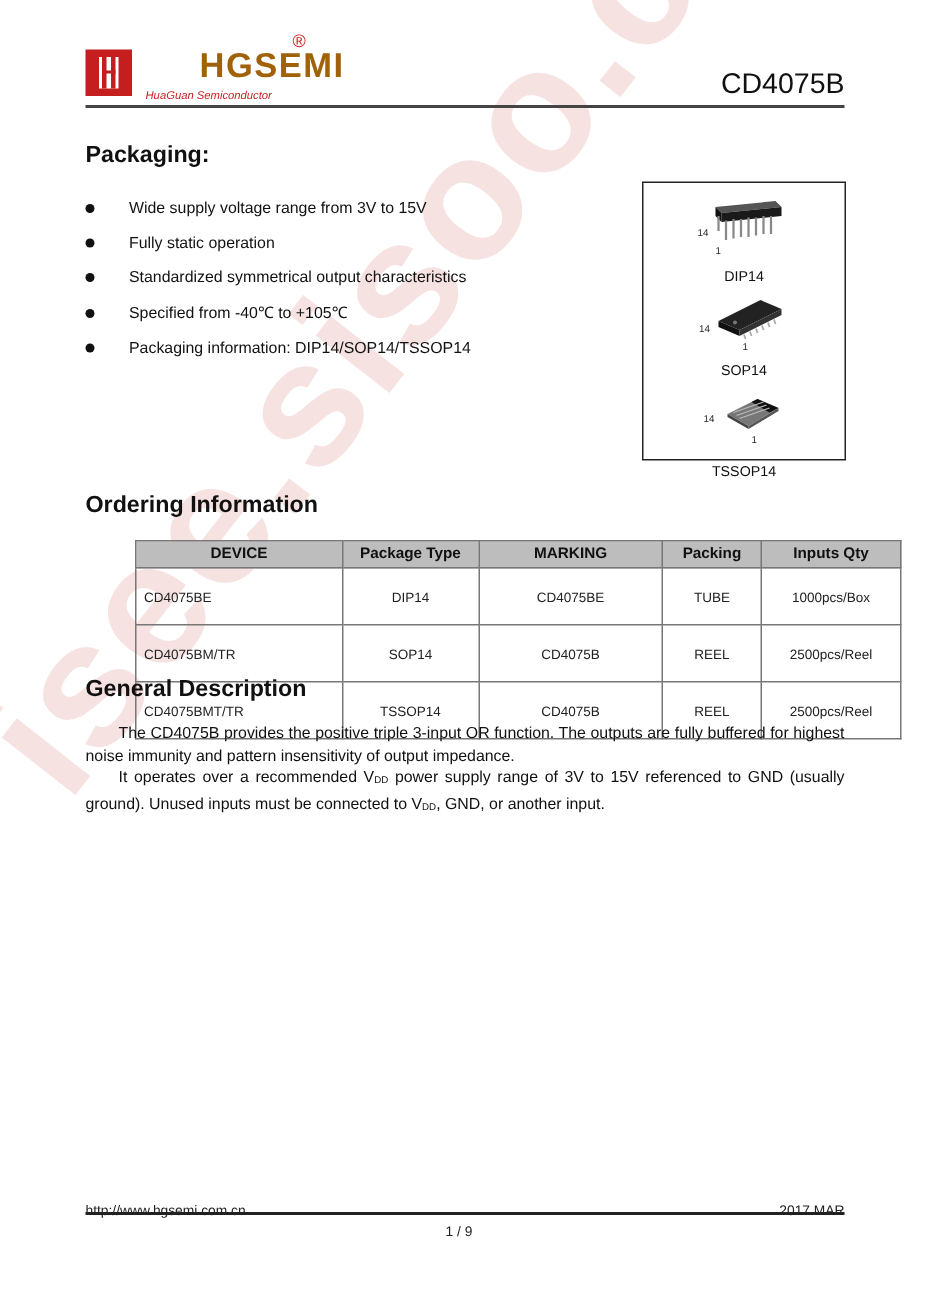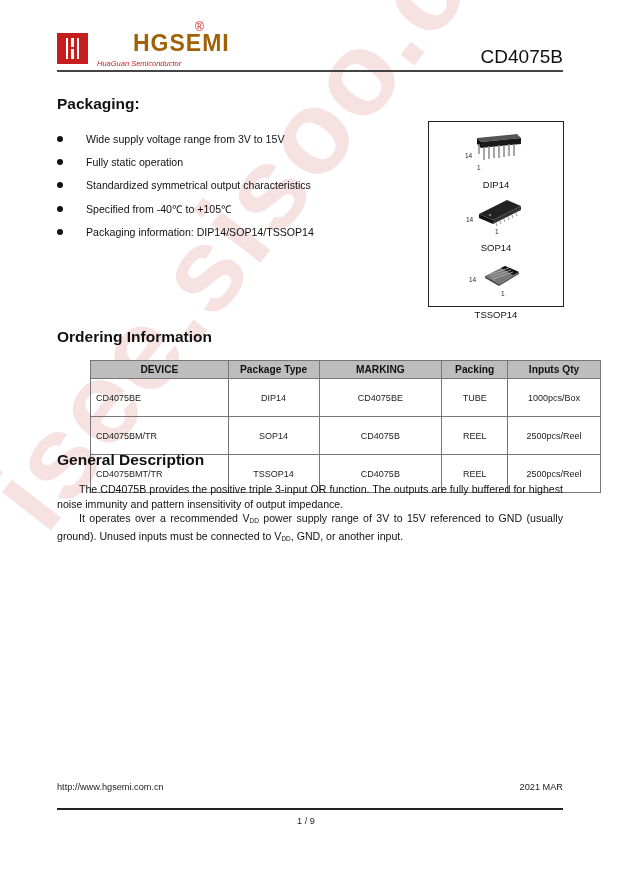--- a/index.html
+++ b/index.html
@@ -26,21 +26,21 @@
   .pkg-label{position:absolute;width:134px;text-align:center;font-size:9.5px;color:#111;left:0;}
   .pin-num{position:absolute;font-size:6.5px;color:#222;}
   table{position:absolute;left:68px;top:360px;width:511px;border-collapse:collapse;font-size:9px;margin-left:22px;}
   th{background:#bdbdbd;font-weight:bold;font-size:10.2px;height:17px;border:1px solid #777;padding:0;}
   td{height:15px;border:1px solid #777;padding:11px 5px;text-align:center;color:#222;}
   td.left{text-align:left;}
   .desc{position:absolute;left:57px;top:482px;width:506px;font-size:10.6px;line-height:14.6px;text-align:justify;margin:0;}
   .desc p{margin:0;text-indent:22px;text-align:justify;}
   sub{font-size:6.5px;vertical-align:-1px;}
   .footer-rule{position:absolute;left:57px;top:808px;width:506px;height:1.5px;background:#222;}
-  .footer{position:absolute;top:782px;font-size:9.2px;color:#222;}
+  .footer{position:absolute;top:802px;font-size:9.2px;color:#222;}
 </style>
 </head>
 <body>
 
 <div class="wm">isee.sisoo.com</div>
 
 <div class="logo">
   <div class="logo-box">
       <div class="h"></div>
       <div class="bar"></div>
@@ -174,13 +174,13 @@
 
 <h2 style="left:57px;top:451px;">General Description</h2>
 <div class="desc">
   <p>The CD4075B provides the positive triple 3-input OR function. The outputs are fully buffered for highest noise immunity and pattern insensitivity of output impedance.</p>
   <p><span>It operates over a recommended V</span><sub>DD</sub><span> power supply range of 3V to 15V referenced to GND (usually ground). Unused inputs must be connected to V</span><sub>DD</sub><span>, GND, or another input.</span></p>
 </div>
 
 <div class="footer-rule"></div>
 <div class="footer" style="left:57px;">http://www.hgsemi.com.cn</div>
 <div class="footer" style="left:297px;top:816px;">1 / 9</div>
-<div class="footer" style="right:57px;">2021 MAR</div>
+<div class="footer" style="right:57px;">2017 MAR</div>
 
 </body></html>

